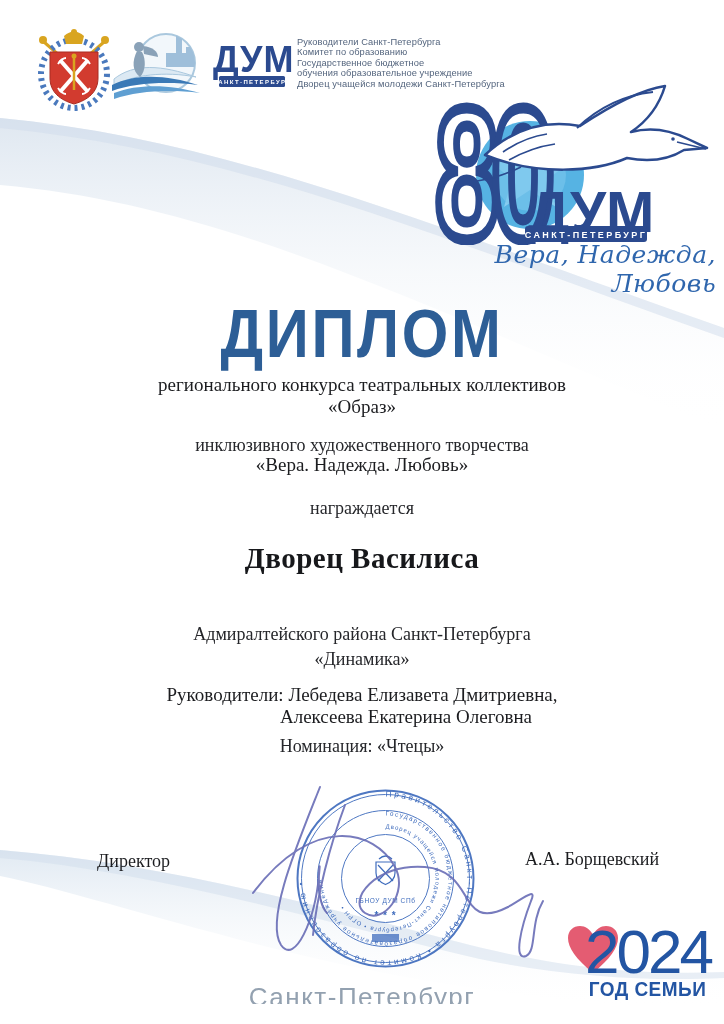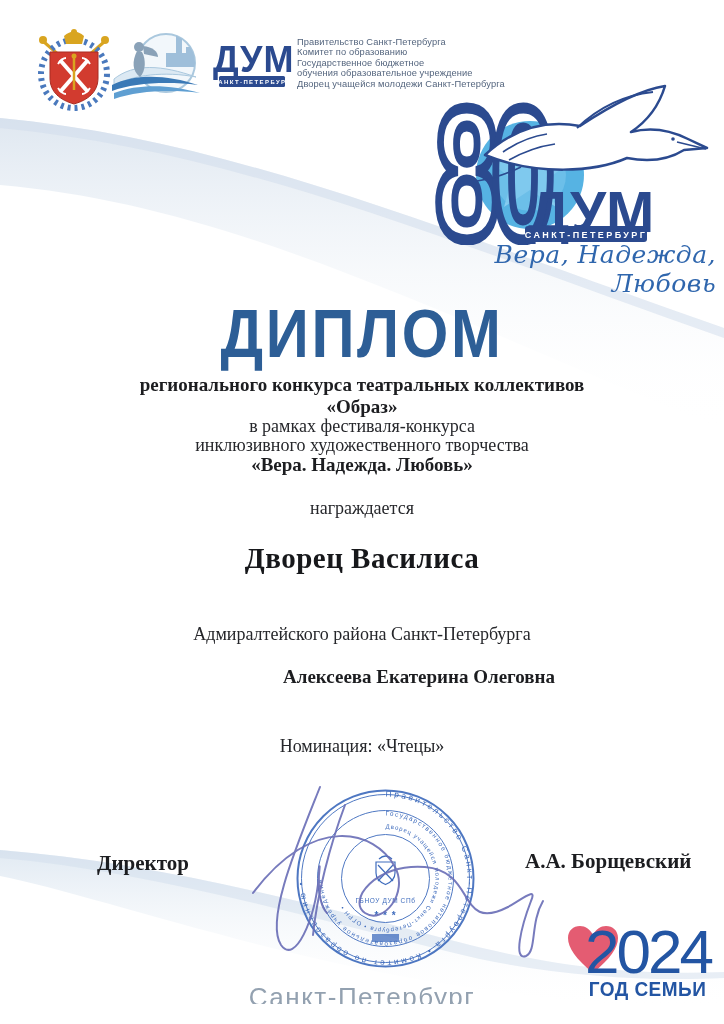--- a/index.html
+++ b/index.html
@@ -12,28 +12,28 @@
   .ctr{left:0;width:724px;text-align:center;}
   .bg{position:absolute;left:0;top:0;z-index:0;}
   .orgtext{
     font-family:"Liberation Sans",sans-serif;font-size:9.3px;line-height:10.4px;
     color:#54657e;letter-spacing:0.1px;
   }
   .title{
     font-family:"Liberation Sans",sans-serif;font-weight:bold;font-size:68px;
     color:#2d5e96;letter-spacing:3px;transform:scale(0.88,1);transform-origin:50% 50%;
   }
-  .b19{font-size:19px;font-weight:bold;color:#1c1d20;}
+  .b19{font-size:19px;font-weight:normal;color:#1c1d20;}
   .r18{font-size:18px;color:#26272b;}
   .recipient{font-size:29px;font-weight:bold;color:#17181b;letter-spacing:0.5px;}
   .motto{
     font-family:"DejaVu Serif",serif;font-style:italic;font-size:25px;
     color:#2f66ad;letter-spacing:0.5px;
   }
-  .sig-label{font-size:21px;font-weight:bold;color:#1c1d20;}
+  .sig-label{font-size:18px;font-weight:normal;color:#1c1d20;}
   .footer-city{
     font-family:"Liberation Sans",sans-serif;font-size:26px;color:#93a1b0;
     letter-spacing:1.5px;
   }
   .year-num{
     font-family:"Liberation Sans",sans-serif;font-weight:normal;font-size:62px;
     color:#2355a3;letter-spacing:-3px;line-height:1;
   }
   .year-cap{
     font-family:"Liberation Sans",sans-serif;font-weight:bold;font-size:20px;
@@ -98,21 +98,21 @@
     <path d="M31,24 C 26,34 26,44 34,50 C 40,44 40,32 36,25 Z" fill="#8aa2b8"></path>
   </svg>
 
   <svg class="abs z" style="left:205px;top:38px" width="92" height="56" viewBox="0 0 92 56">
     <text x="8" y="34" font-family="Liberation Sans, sans-serif" font-weight="bold" font-size="36" fill="#2b4a8f" letter-spacing="1">ДУМ</text>
     <rect x="14" y="38" width="66" height="11" fill="#2b4a8f" rx="1.5"></rect>
     <text x="47" y="46" text-anchor="middle" font-family="Liberation Sans, sans-serif" font-weight="bold" font-size="6" fill="#ffffff" letter-spacing="1.4">САНКТ-ПЕТЕРБУРГ</text>
   </svg>
 
   <div class="abs z orgtext" style="left:297px;top:37px;width:230px">
-    <div>Правительство Санкт-Петербурга</div>
+    <div>Руководители Санкт-Петербурга</div>
     <div>Комитет по образованию</div>
     <div>Государственное бюджетное</div>
     <div>обучения образовательное учреждение</div>
     <div>Дворец учащейся молодежи Санкт-Петербурга</div>
   </div>
 
   <svg class="abs z" style="left:425px;top:80px" width="285" height="165" viewBox="0 0 285 165">
     <circle cx="105" cy="95" r="54" fill="#56b3e3"></circle>
     <polygon points="105,55 117,82 145,82 123,99 131,127 105,110 79,127 87,99 65,82 93,82" fill="#8ed0f2" opacity="0.85"></polygon>
     <circle cx="105" cy="95" r="36" fill="#7cc6ec" opacity="0.6"></circle>
@@ -130,31 +130,32 @@
     <rect x="100" y="146" width="122" height="16" fill="#2b4a8f" rx="3"></rect>
     <text x="161" y="157.5" text-anchor="middle" font-family="Liberation Sans, sans-serif" font-weight="bold" font-size="9" fill="#ffffff" letter-spacing="2.4">САНКТ-ПЕТЕРБУРГ</text>
   </svg>
 
   <div class="abs z motto" style="left:420px;top:240px;width:296px;text-align:right">Вера, Надежда, Любовь</div>
 
   <div class="abs z ctr title" style="top:294px">ДИПЛОМ</div>
 
   <div class="abs z ctr b19" style="top:374px">регионального конкурса театральных коллективов</div>
   <div class="abs z ctr b19" style="top:396px">«Образ»</div>
-  <div class="abs z ctr r18" style="top:416px">в рамках фестиваля-конкурса</div>
   <div class="abs z ctr r18" style="top:435px">инклюзивного художественного творчества</div>
   <div class="abs z ctr b19" style="top:454px">«Вера. Надежда. Любовь»</div>
 
   <div class="abs z ctr r18" style="top:498px">награждается</div>
 
   <div class="abs z ctr recipient" style="top:542px">Дворец Василиса</div>
 
   <div class="abs z ctr r18" style="top:624px">Адмиралтейского района Санкт-Петербурга</div>
-
-  <div class="abs z b19" style="top:666px;left:50%;transform:translateX(-50%);margin-left:57px;white-space:nowrap">Алексеева Екатерина Олеговна</div>
+  <div class="abs z ctr r18" style="top:649px">«Динамика»</div>
+
+  <div class="abs z ctr b19" style="top:684px">Руководители: Лебедева Елизавета Дмитриевна,</div>
+  <div class="abs z b19" style="top:706px;left:50%;transform:translateX(-50%);margin-left:44px;white-space:nowrap">Алексеева Екатерина Олеговна</div>
 
   <div class="abs z ctr r18" style="top:736px">Номинация: «Чтецы»</div>
 
   <svg class="abs z" style="left:293px;top:786px" width="185" height="185" viewBox="0 0 185 185">
     <defs>
       <path id="ringA" d="M 92.5,10.5 a 82,82 0 1,1 -0.01,0"></path>
       <path id="ringB" d="M 92.5,29.5 a 63,63 0 1,1 -0.01,0"></path>
       <path id="ringC" d="M 92.5,42.5 a 50,50 0 1,1 -0.01,0"></path>
     </defs>
     <g stroke="#3f6cbd" fill="none" opacity="0.92">

